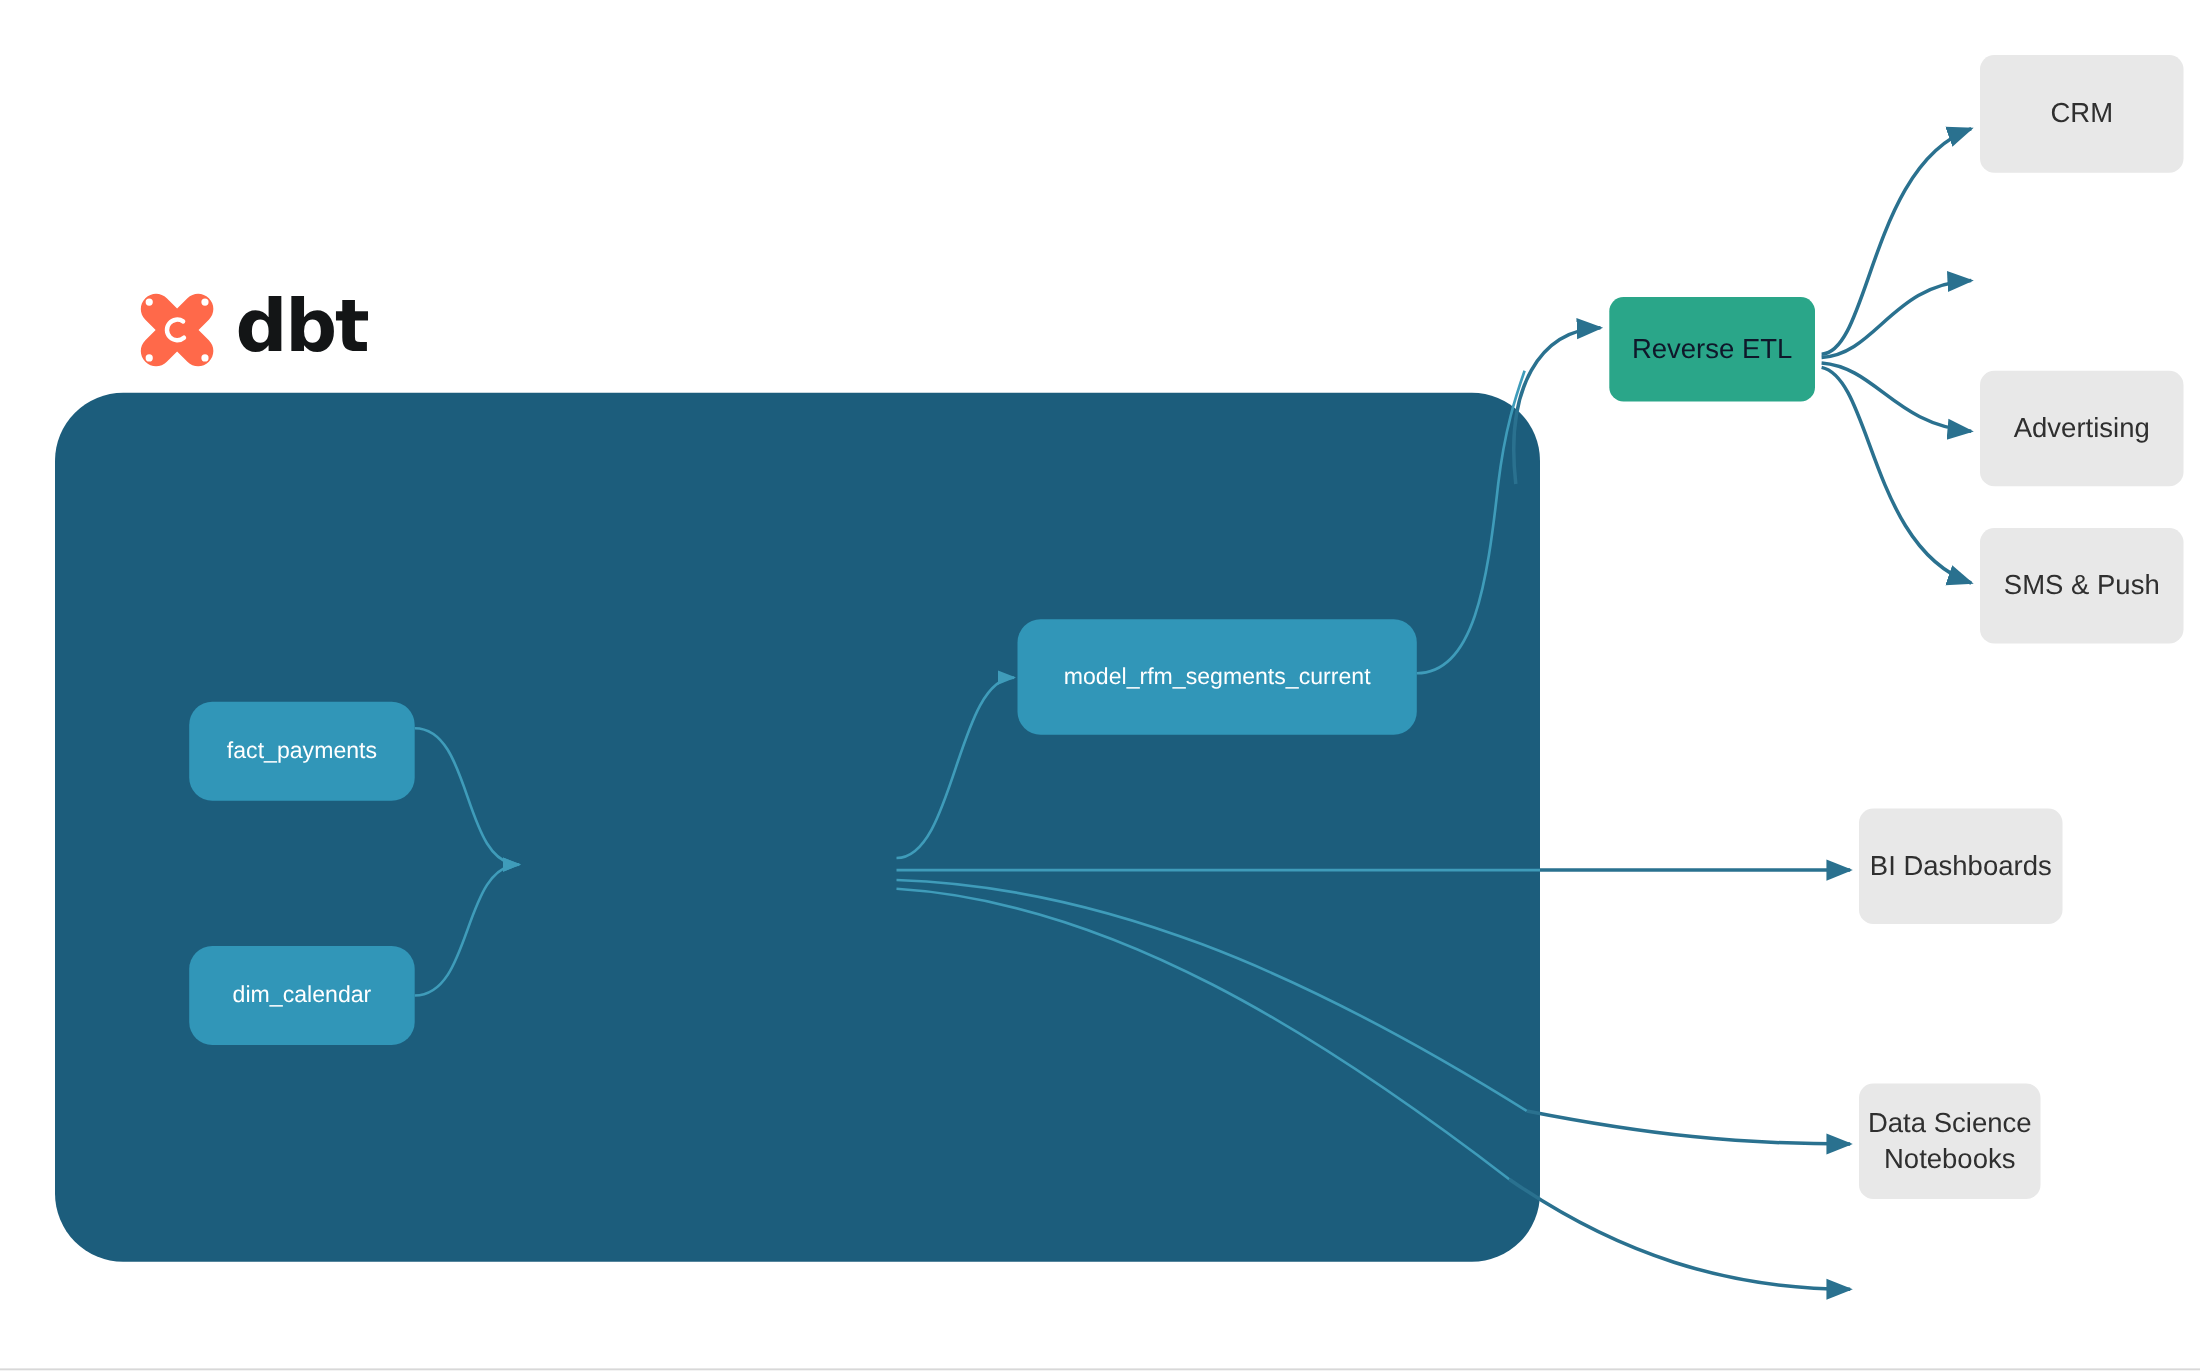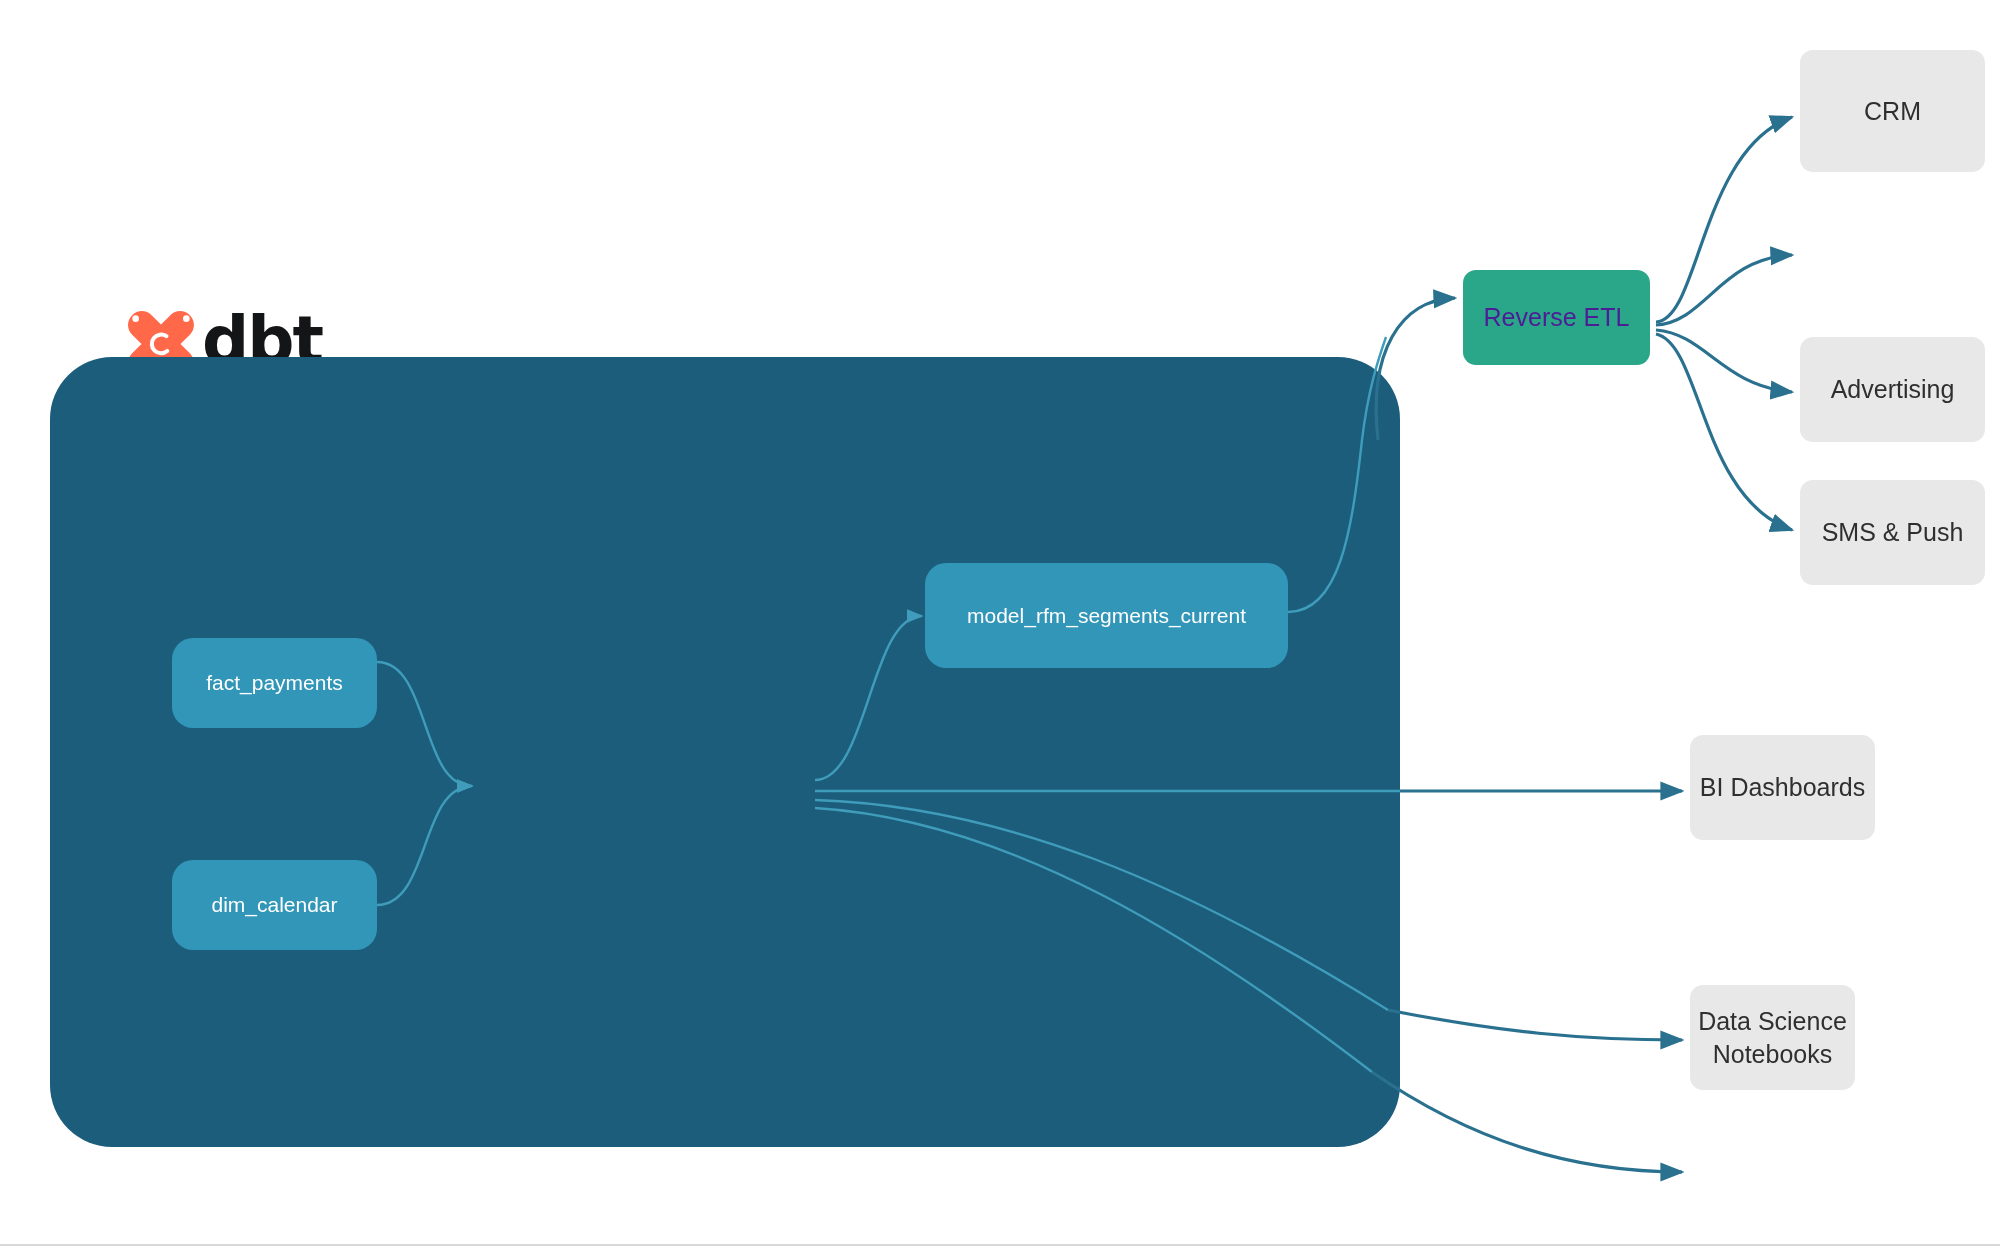--- a/index.html
+++ b/index.html
@@ -24,22 +24,21 @@
 
   
   #dbt-logo {
     position: absolute;
     left: 122px;
     top: 256px;
     width: 220px;
     height: 88px;
     display: flex;
     align-items: center;
-    gap: 2px;
-    margin-top: 44px;
+    gap: 14px;
   }
   #dbt-logo .mark {
     width: 78px;
     height: 78px;
     flex: 0 0 78px;
   }
   #dbt-logo .wordmark {
     font-family: "DejaVu Sans", sans-serif;
     font-weight: bold;
     font-size: 66px;
@@ -83,39 +82,39 @@
     z-index: 5;
   }
   .node-model {
     background: #3196B8;
     color: #ffffff;
     border-radius: 21px;
     font-size: 21px;
   }
   .node-green {
     background: #2AA689;
-    color: #4c1d95;
+    color: #0f172a;
     border-radius: 13px;
     font-size: 25px;
   }
   .node-gray {
     background: #E8E8E8;
     color: #2f2f2f;
     border-radius: 13px;
     font-size: 25px;
     line-height: 1.3;
   }
 
   
   #node-fact-payments            { left: 172px;  top: 638px;  width: 205px; height: 90px;  }
   #node-dim-calendar             { left: 172px;  top: 860px;  width: 205px; height: 90px;  }
   #node-model-hist               { left: 475px;  top: 733px;  width: 340px; height: 105px; }
   #node-model-current            { left: 925px;  top: 563px;  width: 363px; height: 105px; }
   #node-reverse-etl              { left: 1463px; top: 270px;  width: 187px; height: 95px;  }
-  #node-crm                      { left: 1800px; top: 50px;   width: 185px; height: 122px; }
+  #node-crm                      { left: 1800px; top: 50px;   width: 185px; height: 107px; }
   #node-email                    { left: 1800px; top: 193px;  width: 185px; height: 105px; }
   #node-advertising              { left: 1800px; top: 337px;  width: 185px; height: 105px; }
   #node-sms-push                 { left: 1800px; top: 480px;  width: 185px; height: 105px; }
   #node-bi-dashboards            { left: 1690px; top: 735px;  width: 185px; height: 105px; }
   #node-data-science-notebooks   { left: 1690px; top: 985px;  width: 165px; height: 105px; }
   #node-feature-store            { left: 1690px; top: 1118px; width: 185px; height: 105px; }
 </style>
 </head>
 <body>
 

